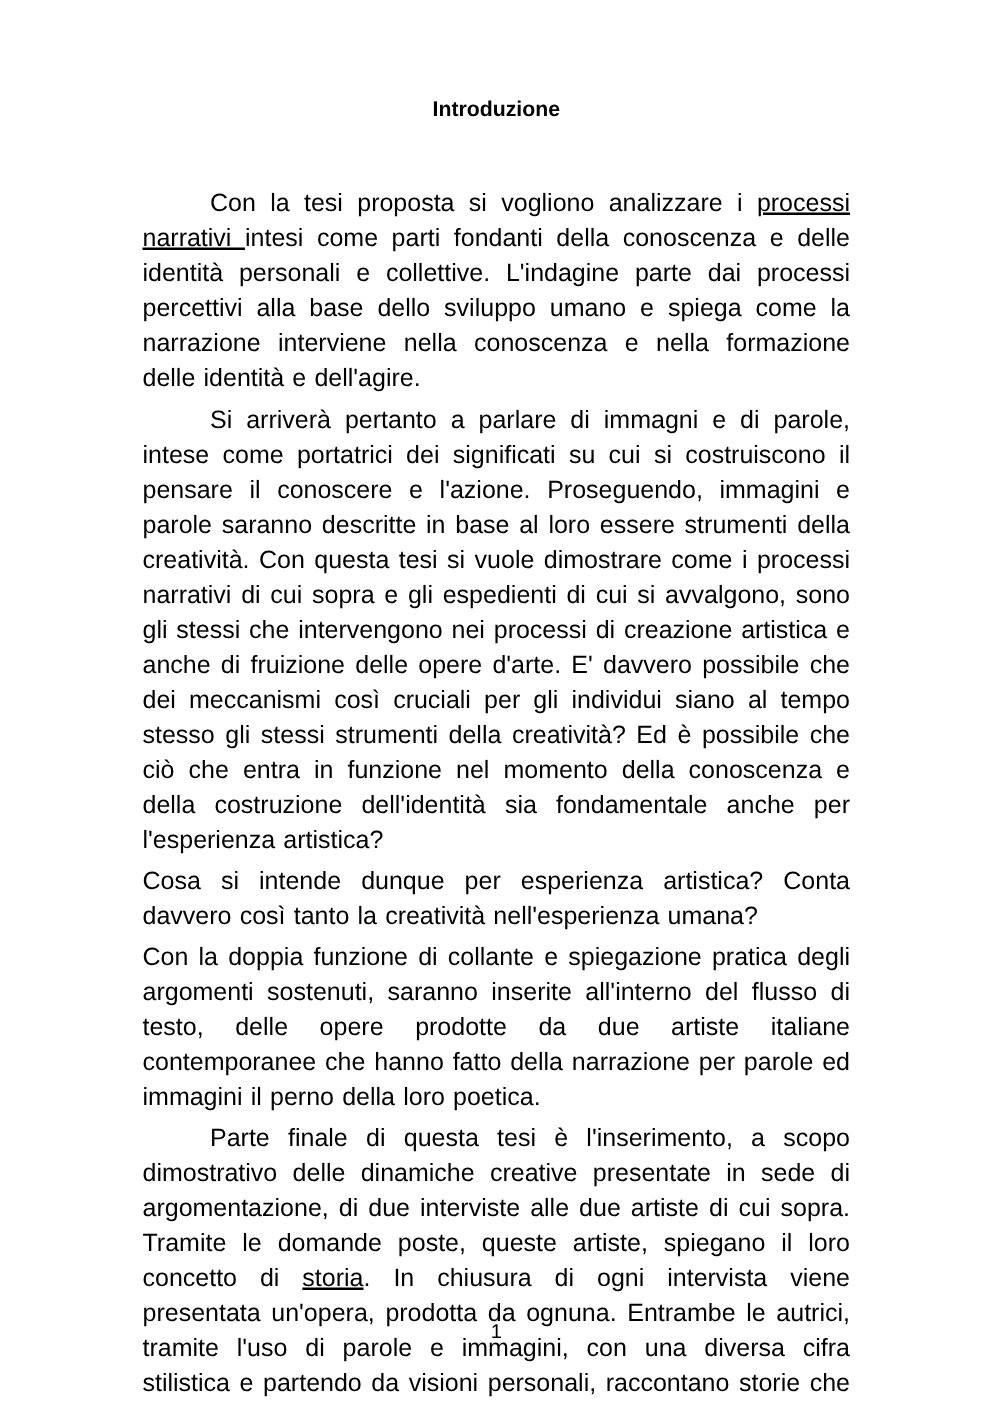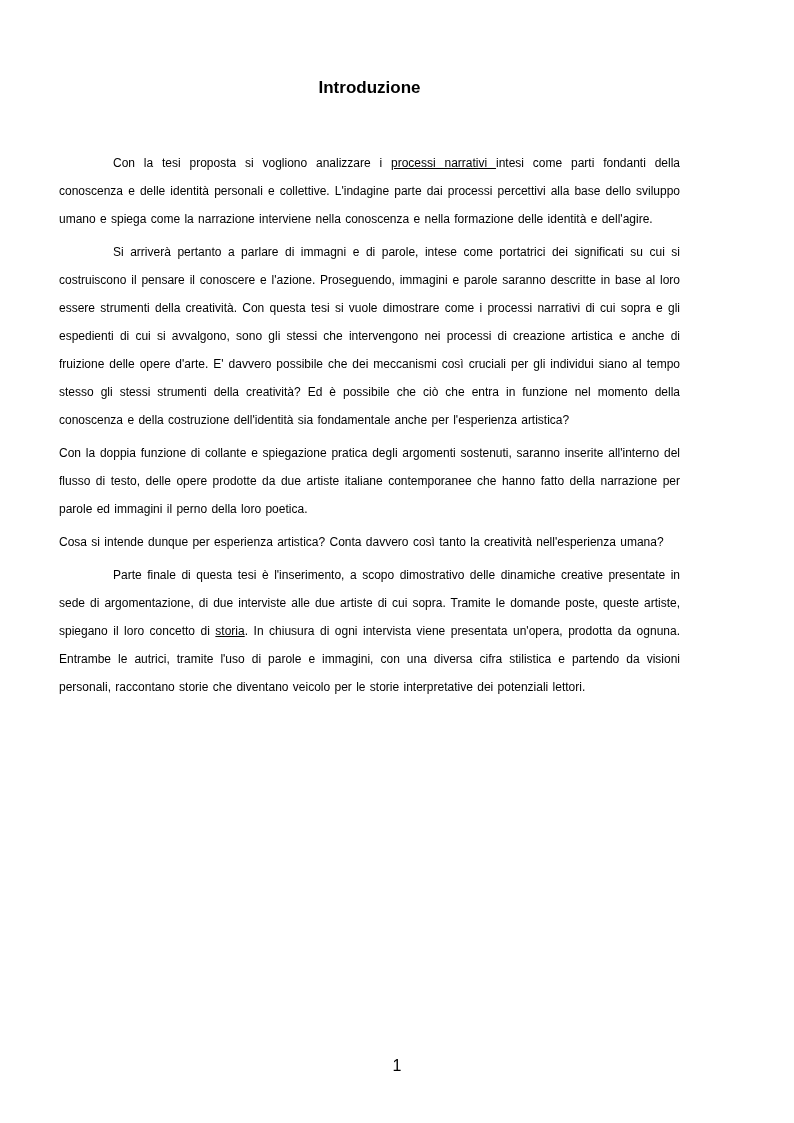--- a/index.html
+++ b/index.html
@@ -8,34 +8,34 @@
     padding: 0;
     background: #ffffff;
     font-family: "Liberation Sans", sans-serif;
   }
   .page {
     position: relative;
     width: 794px;
     height: 1123px;
     background: #ffffff;
     color: #000000;
-    padding: 78px 114px 0 59px;
+    padding: 78px 114px 0 114px;
     overflow: hidden;
   }
   .title, .subtitle {
     font-size: 17px;
     font-weight: bold;
     text-align: center;
     line-height: 20px;
     margin: 0;
   }
   .title { margin-bottom: 16px; }
   .body-text { margin-top: 51px; }
   .para {
-    font-size: 12px;
+    font-size: 20px;
     line-height: 28px;
     text-align: justify;
     margin: 0 0 5px 0;
     word-spacing: 1px;
   }
   .para.indent { text-indent: 54px; }
   .underline { text-decoration: underline; }
   .page-number {
     position: absolute;
     bottom: 48px;
@@ -47,18 +47,18 @@
   }
 </style>
 </head>
 <body>
 
 <div class="page">
   <h1 class="title">Introduzione</h1>
   <div class="body-text" id="paragraphs">
       <p class="para indent"><span>Con la tesi proposta si vogliono analizzare i </span><span class="underline">processi narrativi </span><span>intesi come parti fondanti della conoscenza e delle identità personali e collettive. L'indagine parte dai processi percettivi alla base dello sviluppo umano e spiega come la narrazione interviene nella conoscenza e nella formazione delle identità e dell'agire.</span></p>
       <p class="para indent"><span>Si arriverà pertanto a parlare di immagni e di parole, intese come portatrici dei significati su cui si costruiscono il pensare il conoscere e l'azione. Proseguendo, immagini e parole saranno descritte in base al loro essere strumenti della creatività. Con questa tesi si vuole dimostrare come i processi narrativi di cui sopra e gli espedienti di cui si avvalgono, sono gli stessi che intervengono nei processi di creazione artistica e anche di fruizione delle opere d'arte. E' davvero possibile che dei meccanismi così cruciali per gli individui siano al tempo stesso gli stessi strumenti della creatività? Ed è possibile che ciò che entra in funzione nel momento della conoscenza e della costruzione dell'identità sia fondamentale anche per l'esperienza artistica?</span></p>
+      <p class="para"><span>Cosa si intende dunque per esperienza artistica? Conta davvero così tanto la creatività nell'esperienza umana?</span></p>
       <p class="para"><span>Con la doppia funzione di collante e spiegazione pratica degli argomenti sostenuti, saranno inserite all'interno del flusso di testo, delle opere prodotte da due artiste italiane contemporanee che hanno fatto della narrazione per parole ed immagini il perno della loro poetica.</span></p>
-      <p class="para"><span>Cosa si intende dunque per esperienza artistica? Conta davvero così tanto la creatività nell'esperienza umana?</span></p>
       <p class="para indent"><span>Parte finale di questa tesi è l'inserimento, a scopo dimostrativo delle dinamiche creative presentate in sede di argomentazione, di due interviste alle due artiste di cui sopra. Tramite le domande poste, queste artiste, spiegano il loro concetto di </span><span class="underline">storia</span><span>. In chiusura di ogni intervista viene presentata un'opera, prodotta da ognuna. Entrambe le autrici, tramite l'uso di parole e immagini, con una diversa cifra stilistica e partendo da visioni personali, raccontano storie che diventano veicolo per le storie interpretative dei potenziali lettori.</span></p>
     </div>
   <div class="page-number">1</div>
 </div>
 
 </body></html>

